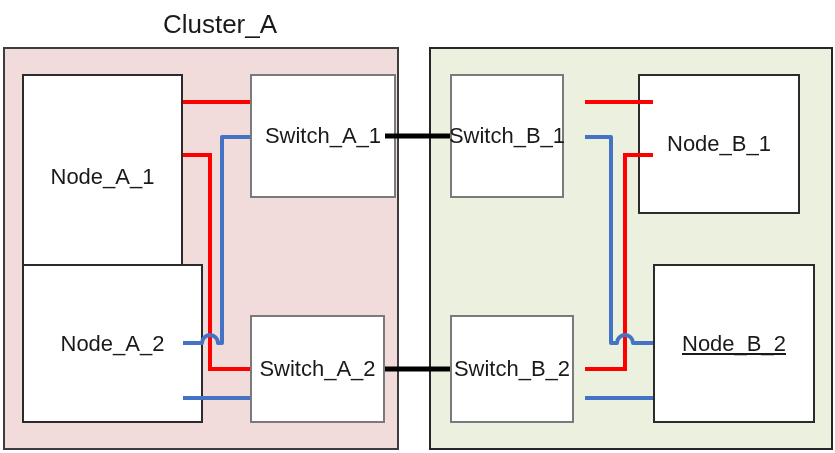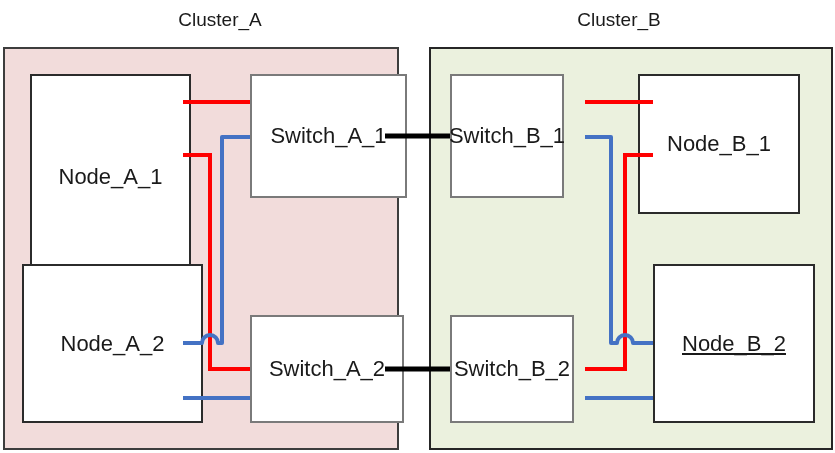--- a/index.html
+++ b/index.html
@@ -13,21 +13,21 @@
     width: 835px;
     height: 453px;
     background: #ffffff;
     overflow: hidden;
   }
   .cluster-title {
     position: absolute;
     top: 9px;
     width: 220px;
     text-align: center;
-    font-size: 19px;
+    font-size: 26px;
     font-weight: 400;
     color: var(--label-color, #1a1a1a);
     letter-spacing: 0px;
     white-space: nowrap;
   }
   .cluster-box {
     position: absolute;
     box-sizing: border-box;
   }
   .cluster-a-box {
@@ -65,35 +65,34 @@
   .red-wire   { stroke: var(--link-red, #ff0000);  stroke-width: 4; }
   .blue-wire  { stroke: var(--link-blue, #4472c4); stroke-width: 4; stroke-linejoin: round; stroke-linecap: butt; }
   .black-wire { stroke: var(--link-isl, #000000);  stroke-width: 5; }
 </style>
 </head>
 <body>
 
 <div class="canvas">
 
   <div class="cluster-title" style="left:110px;">Cluster_A</div>
-  <div class="cluster-title" style="left:509px;">Cluster_B</div>
 
   <div class="cluster-box cluster-a-box"></div>
   <div class="cluster-box cluster-b-box"></div>
 
-  <div class="shape node-shape" style="left:22px; top:74px; width:161px; height:206px;margin-left:8px;">
+  <div class="shape node-shape" style="left:22px; top:74px; width:161px; height:206px;">
     <span>Node_A_1</span>
   </div>
   <div class="shape node-shape" style="left:22px; top:264px; width:181px; height:159px;">
     <span>Node_A_2</span>
   </div>
-  <div class="shape switch-shape" style="left:250px; top:74px; width:157px; height:124px;">
+  <div class="shape switch-shape" style="left:250px; top:74px; width:146px; height:124px;">
     <span>Switch_A_1</span>
   </div>
-  <div class="shape switch-shape" style="left:250px; top:315px; width:154px; height:108px;">
+  <div class="shape switch-shape" style="left:250px; top:315px; width:135px; height:108px;">
     <span>Switch_A_2</span>
   </div>
 
   <div class="shape switch-shape" style="left:450px; top:74px; width:114px; height:124px;">
     <span>Switch_B_1</span>
   </div>
   <div class="shape switch-shape" style="left:450px; top:315px; width:124px; height:108px;">
     <span>Switch_B_2</span>
   </div>
   <div class="shape node-shape" style="left:638px; top:74px; width:162px; height:140px;">

